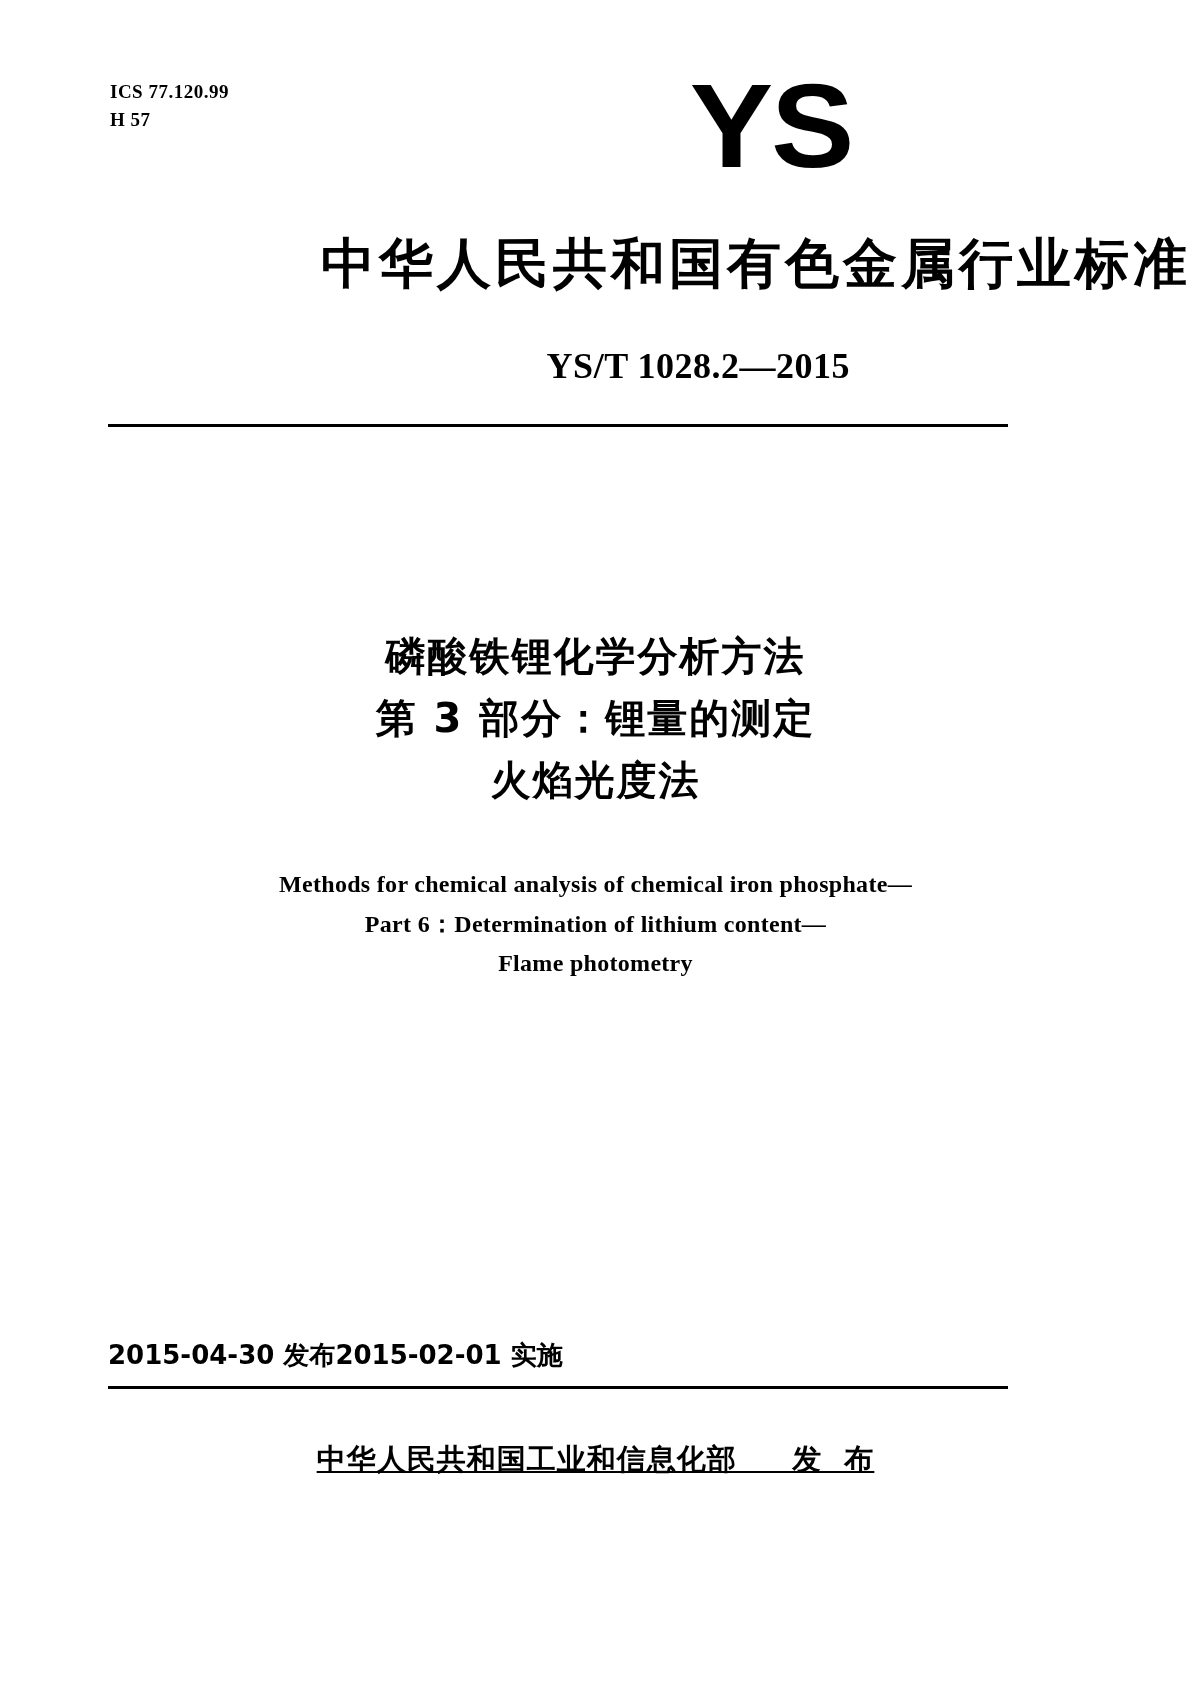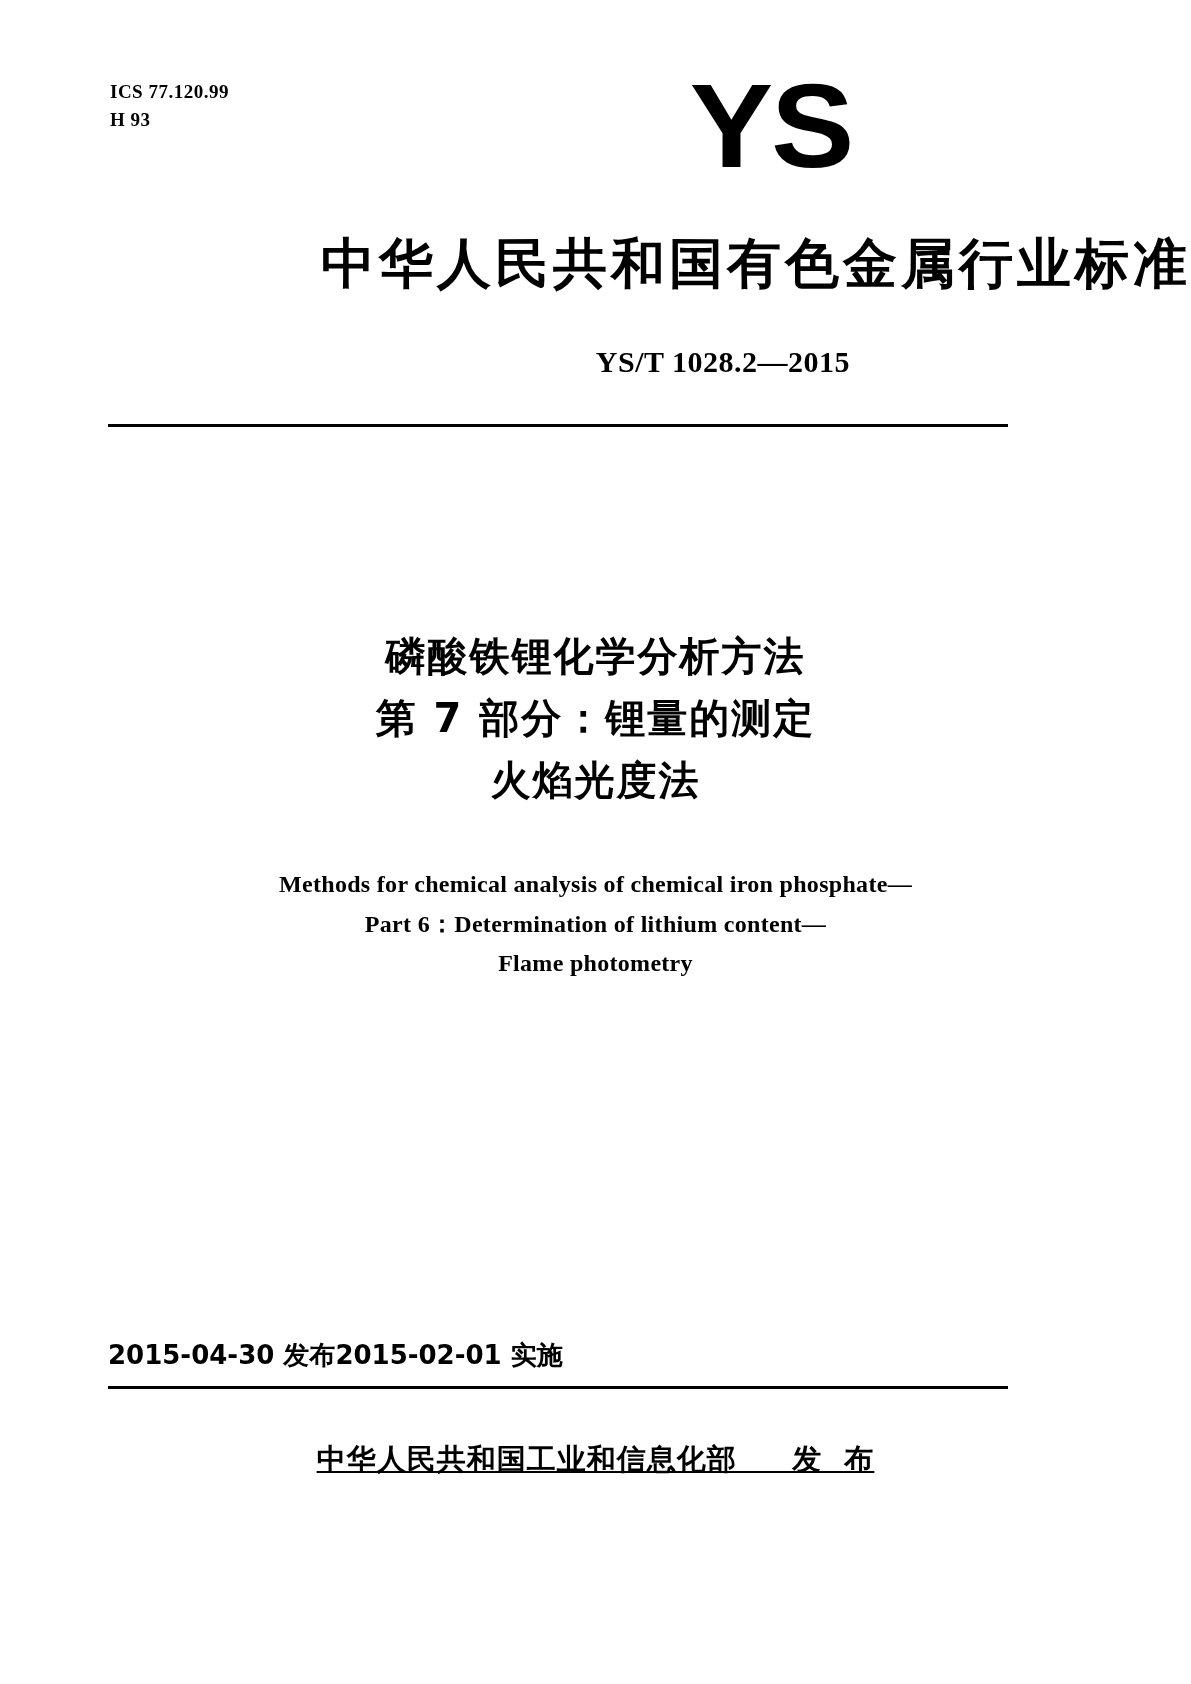--- a/index.html
+++ b/index.html
@@ -60,21 +60,21 @@
     font-size: 54px;
     letter-spacing: 4px;
   }
 
   .std-number {
     position: absolute;
     top: 345px;
     right: 110px;
     font-family: "Liberation Serif", serif;
     font-weight: bold;
-    font-size: 30px;
+    font-size: 36px;
     letter-spacing: 0.5px;
   }
 
   .rule-top {
     position: absolute;
     top: 424px;
     left: 108px;
     width: 900px;
     height: 3px;
     background: #000;
@@ -145,34 +145,34 @@
     text-decoration: underline;
   }
 </style>
 </head>
 <body>
 
 <div class="page">
 
   <div class="ics-block">
     <div class="ics-line">ICS 77.120.99</div>
-    <div class="ics-line">H 93</div>
+    <div class="ics-line">H 57</div>
   </div>
 
   <div class="ys-logo">YS</div>
 
   <div class="national-title">中华人民共和国有色金属行业标准</div>
 
   <div class="std-number">YS/T  1028.2—2015</div>
 
   <div class="rule-top"></div>
 
   <div class="title-cn">
     <span class="line">磷酸铁锂化学分析方法</span>
-    <span class="line">第 7 部分：锂量的测定</span>
+    <span class="line">第 3 部分：锂量的测定</span>
     <span class="line">火焰光度法</span>
   </div>
 
   <div class="title-en">
     <span class="line">Methods for chemical analysis of chemical iron phosphate—</span>
     <span class="line">Part 6：Determination of lithium content—</span>
     <span class="line">Flame photometry</span>
   </div>
 
   <div class="date-row">

